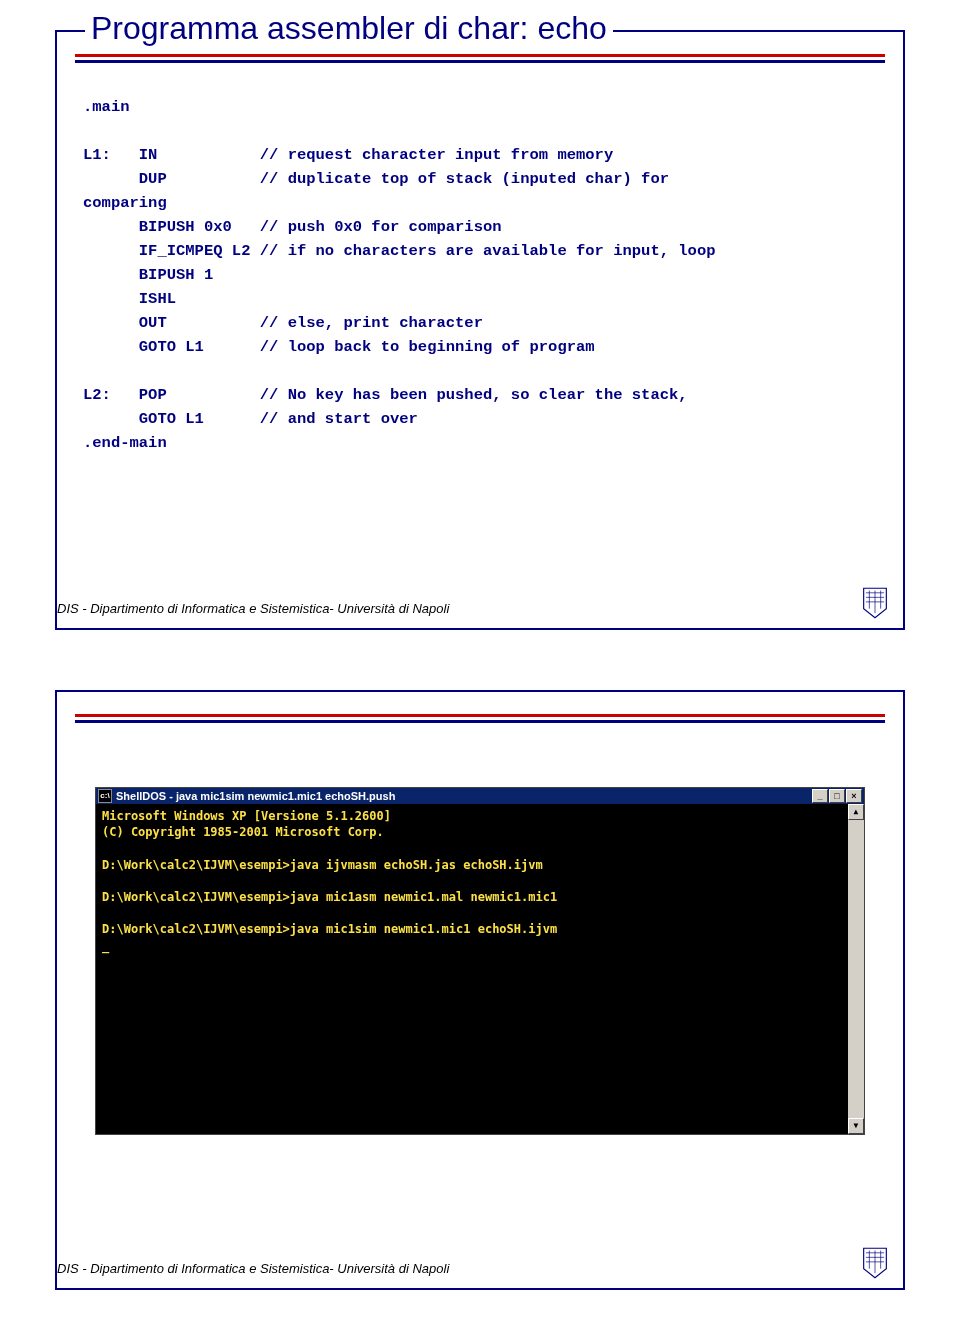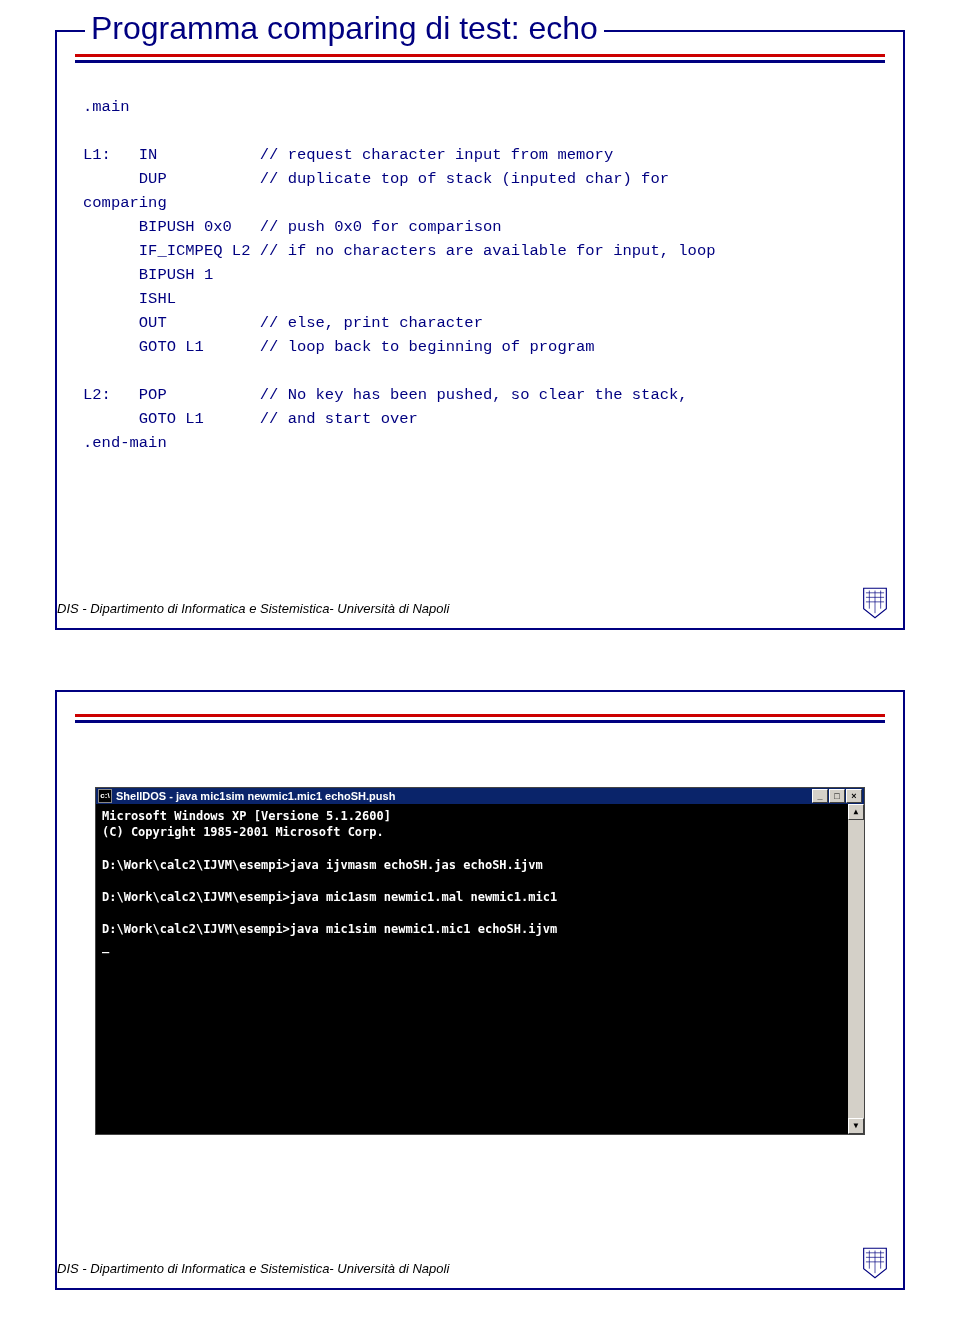--- a/index.html
+++ b/index.html
@@ -46,21 +46,21 @@
     position: absolute;
     top: 55px;
     left: 18px;
     right: 18px;
     bottom: 50px;
     overflow: hidden;
   }
   .code {
     font-family: "Courier New", Courier, monospace;
     font-size: 15.5px;
-    font-weight: normal;
+    font-weight: bold;
     color: #000080;
     line-height: 1.55;
     white-space: pre;
     padding-left: 8px;
     padding-top: 8px;
   }
   .footer {
     position: absolute;
     bottom: 12px;
     left: 0;
@@ -112,21 +112,21 @@
     background: #d4d0c8;
     border: 1px solid #fff;
     border-right-color:#404040; border-bottom-color:#404040;
     font-size: 9px; line-height: 12px; text-align: center;
     font-family: Arial;
     color:#000; font-weight:bold;
   }
   .cmd-body-wrap { display: flex; }
   .cmd-body {
     background: #000;
-    color: #ffffff;
+    color: #fde047;
     flex: 1;
     padding: 4px 6px;
     min-height: 330px;
     white-space: pre;
     font-weight: bold;
     font-size: 12px;
     line-height: 1.35;
   }
   .cmd-scroll {
     width: 16px;
@@ -141,21 +141,21 @@
     font-size:8px; text-align:center; line-height:14px;
   }
 </style>
 </head>
 <body>
 
 <div class="page">
 
   <div class="slide">
     <div class="title-box">
-      <span class="title-text">Programma comparing di test: echo</span>
+      <span class="title-text">Programma assembler di char: echo</span>
     </div>
     <div class="rule-container">
       <div class="rule-red"></div>
       <div class="rule-navy"></div>
     </div>
     <div class="content">
       <div class="code">.main
 
 L1:   IN           // request character input from memory
       DUP          // duplicate top of stack (inputed char) for

